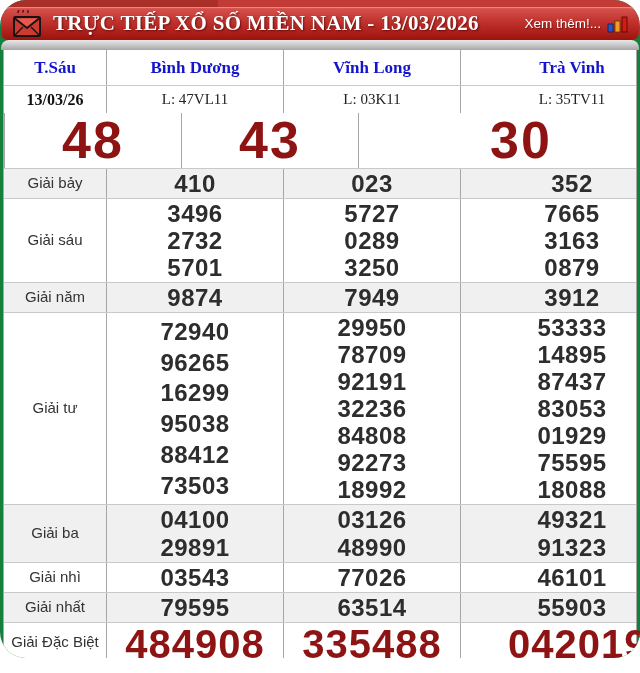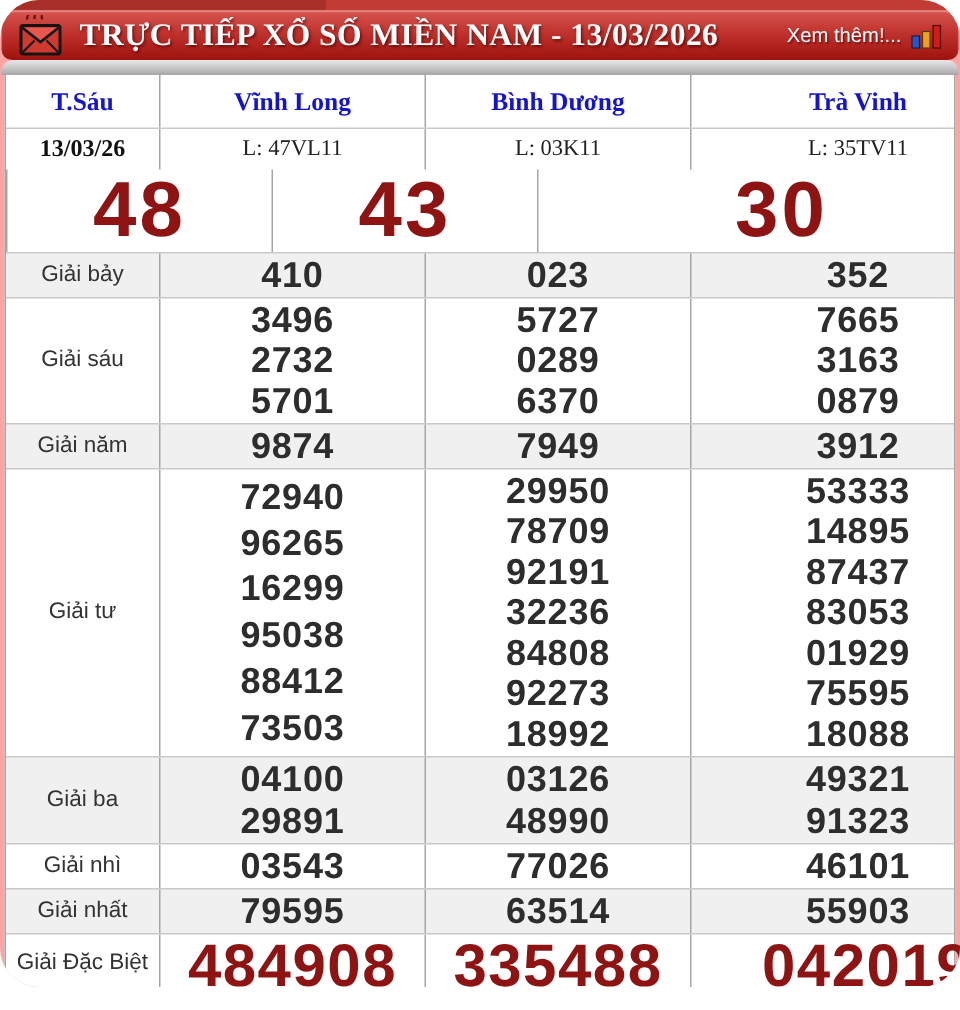--- a/index.html
+++ b/index.html
@@ -1,18 +1,18 @@
 <!DOCTYPE html>
 <html><head>
 <meta charset="utf-8">
 <style>
   html,body{margin:0;padding:0;background:#ffffff;}
   .page{
     width:640px;height:658px;position:relative;overflow:hidden;
-    background:#fca5a5;font-family:"Liberation Sans",sans-serif;border-radius:26px;
+    background:#15803d;font-family:"Liberation Sans",sans-serif;border-radius:26px;
   }
   
   .top-strip{
     height:7px;
     background:linear-gradient(90deg,#a93028 0%,#a93028 34%,#c23b35 34%,#c23b35 100%);
   }
   .header-bar{
     height:33px;margin:0 1px;position:relative;
     border-radius:9px 9px 7px 7px;
     background:linear-gradient(180deg,#d85550 0%,#c0322d 45%,#9e120e 100%);
@@ -112,22 +112,22 @@
       </svg>
     </span>
   </div>
 
   <div class="silver-strip"></div>
 
   <div class="table-wrap">
 
     <div class="t-row head-row">
       <div class="cell c0 head-cell">T.Sáu</div>
+      <div class="cell cv head-cell">Bình Dương</div>
       <div class="cell cv head-cell">Vĩnh Long</div>
-      <div class="cell cv head-cell">Bình Dương</div>
       <div class="cell cv head-cell">Trà Vinh</div>
     </div>
 
     <div class="t-row date-row">
       <div class="cell c0 date-cell">13/03/26</div>
       <div class="cell cv code-cell">L: 47VL11</div>
       <div class="cell cv code-cell">L: 03K11</div>
       <div class="cell cv code-cell">L: 35TV11</div>
     </div>
 
@@ -158,21 +158,21 @@
         <div class="t-row style-normal" style="height: 84px;">
           <div class="cell c0 label">Giải sáu</div>
           <div class="cell cv vals">
             <div class="line">3496</div>
             <div class="line">2732</div>
             <div class="line">5701</div>
           </div>
           <div class="cell cv vals">
             <div class="line">5727</div>
             <div class="line">0289</div>
-            <div class="line">6370</div>
+            <div class="line">3250</div>
           </div>
           <div class="cell cv vals">
             <div class="line">7665</div>
             <div class="line">3163</div>
             <div class="line">0879</div>
           </div>
         </div>
         <div class="t-row style-normal gray" style="height: 30px;">
           <div class="cell c0 label">Giải năm</div>
           <div class="cell cv vals">

